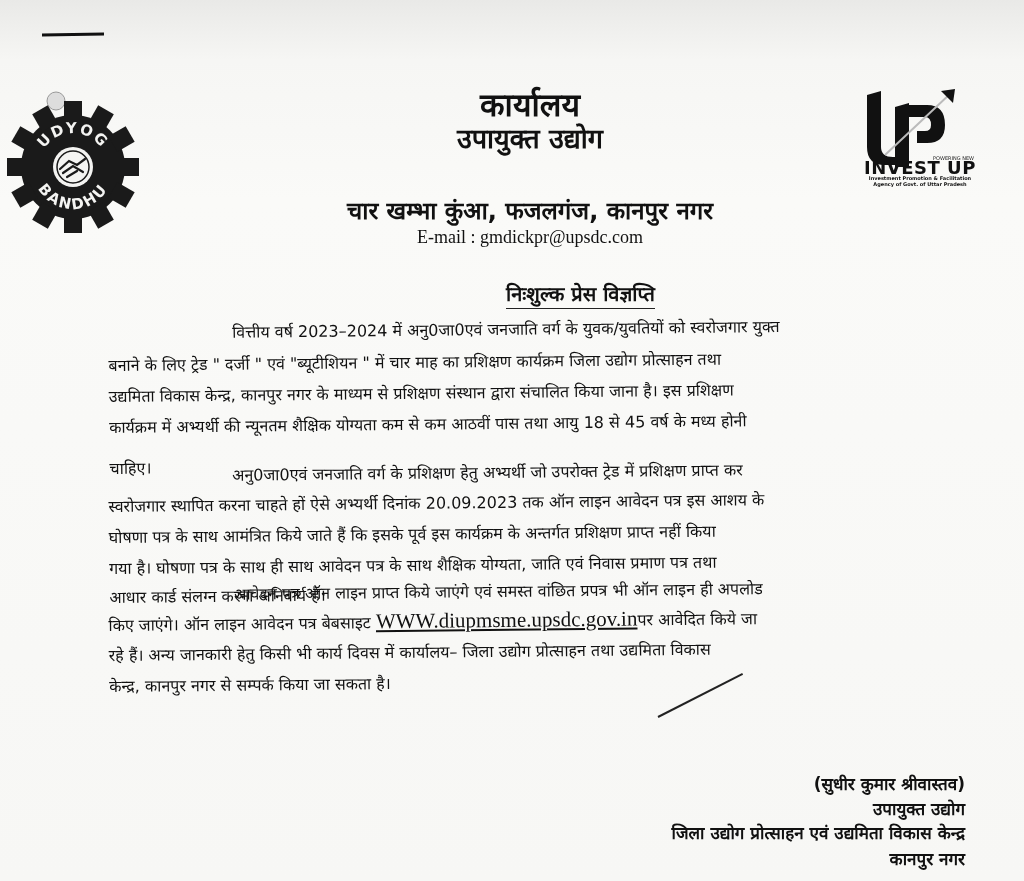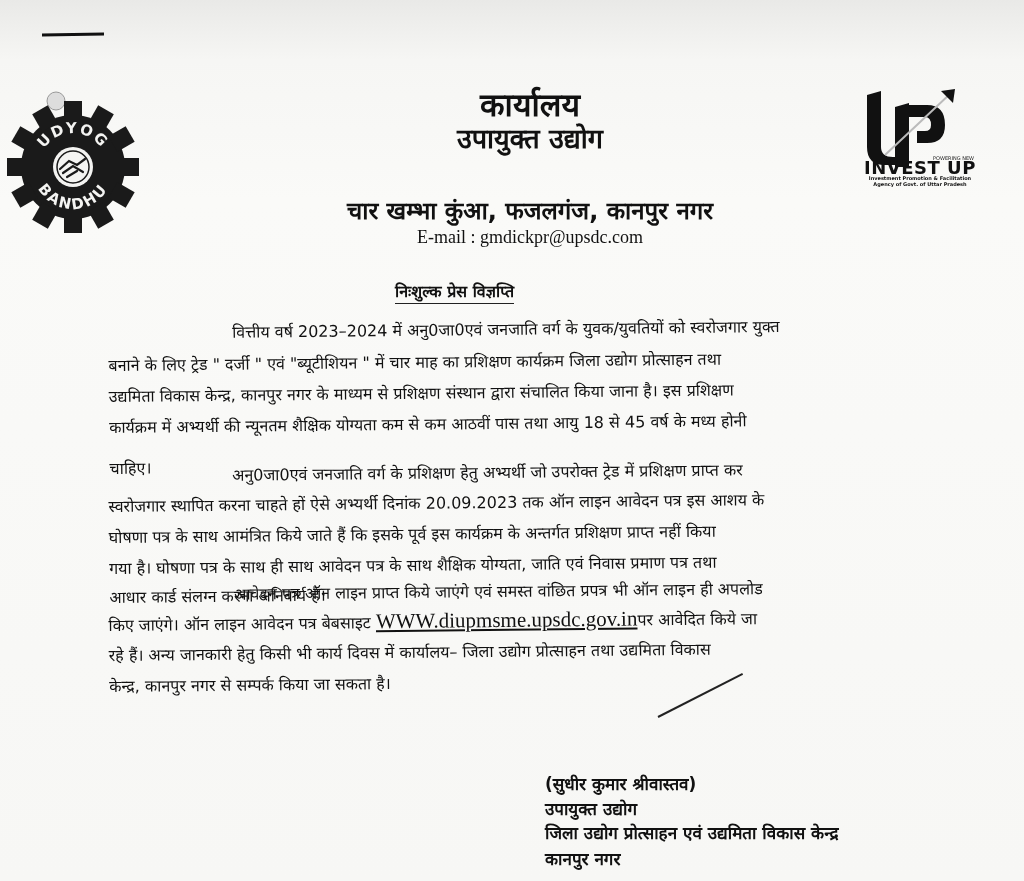--- a/index.html
+++ b/index.html
@@ -18,27 +18,27 @@
   .logo-left { position: absolute; left: 6px; top: 85px; width: 134px; height: 150px; }
   .logo-right { position: absolute; left: 855px; top: 70px; width: 120px; height: 120px; }
   .invest-title { position: absolute; left: 860px; top: 157px; width: 120px; text-align: center; font-weight: bold; font-size: 18px; letter-spacing: 0.5px; font-family: "DejaVu Sans", sans-serif; }
   .invest-sub { position: absolute; left: 860px; top: 175px; width: 120px; text-align: center; font-size: 5px; font-weight: bold; line-height: 6px; }
   .hdr { position: absolute; left: 250px; width: 560px; text-align: center; font-weight: bold; white-space: nowrap; }
   .h1 { top: 82px; font-size: 32px; }
   .h2 { top: 119px; font-size: 27px; }
   .h3 { top: 163px; font-size: 21px; }
   .h4 { top: 193px; font-size: 24px; }
   .email { position: absolute; top: 227px; left: 250px; width: 560px; text-align: center; font-family: "Liberation Serif", serif; font-size: 18px; }
-  .notice-title { position: absolute; top: 280px; left: 395px; width: 260px; text-align: left; font-size: 16px; font-weight: bold; }
+  .notice-title { position: absolute; top: 280px; left: 395px; width: 260px; text-align: right; font-size: 20px; font-weight: bold; }
   .notice-title span { border-bottom: 1.5px solid #222; padding-bottom: 2px; }
   .body-text { position: absolute; left: 108px; width: 870px; font-size: 16px; transform: rotate(-0.6deg); transform-origin: left top; }
   .line { position: absolute; white-space: nowrap; }
   .link { font-family: "Liberation Serif", serif; font-size: 21px; text-decoration: underline; color: #111; }
   .sign-stroke { position: absolute; left: 658px; top: 716px; width: 95px; height: 2px; background: #222; transform: rotate(-27deg); transform-origin: left center; }
-  .sig { position: absolute; left: 545px; width: 420px; text-align: left; font-size: 17px; font-weight: bold; white-space: nowrap; }
+  .sig { position: absolute; left: 545px; width: 420px; text-align: right; font-size: 17px; font-weight: bold; white-space: nowrap; }
 </style>
 </head>
 <body>
 
 <div class="page">
 
   <div class="dash"></div>
 
   <svg class="logo-left" viewBox="0 0 134 150">
     <circle cx="50" cy="16" r="9" fill="#ddd" stroke="#999" stroke-width="1"></circle>

